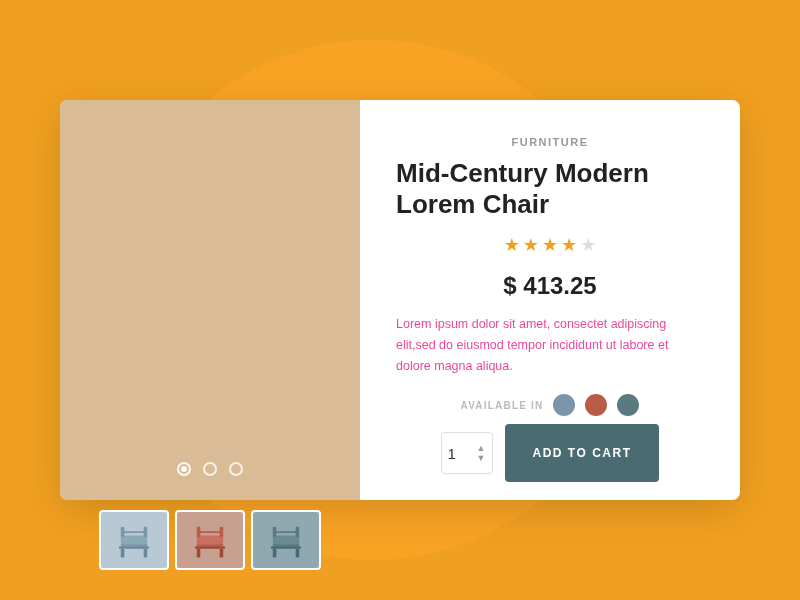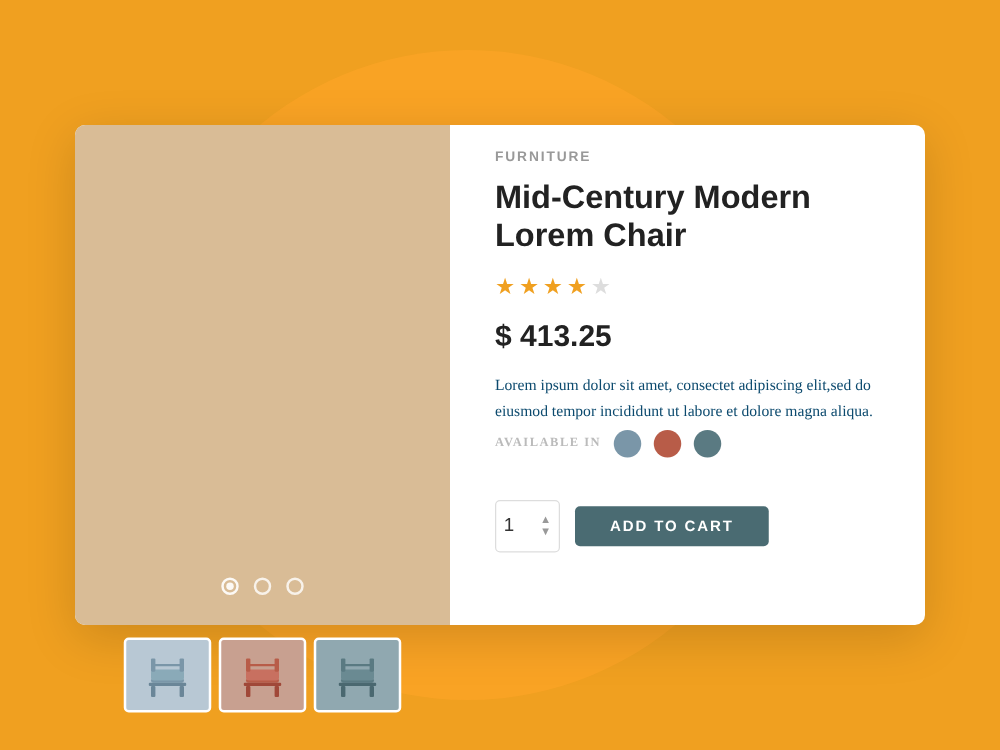--- a/index.html
+++ b/index.html
@@ -110,23 +110,24 @@
       width: 44px;
       height: 44px;
     }
 
     .thumbnail:nth-child(1) { background: #b8c8d4; }
     .thumbnail:nth-child(2) { background: #c8a090; }
     .thumbnail:nth-child(3) { background: #90a8b0; }
 
     .card-right {
       flex: 1;
-      padding: 20px 36px 28px 36px;
+      padding: 36px 36px 28px 36px;
       display: flex;
       flex-direction: column;
+      align-items: center;
     }
 
     .category-label {
       font-size: 11px;
       font-weight: 600;
       letter-spacing: 1.5px;
       color: #999;
       text-transform: uppercase;
       margin-bottom: 10px;
     }
@@ -152,32 +153,30 @@
 
     .price {
       font-size: 24px;
       font-weight: 600;
       color: #222;
       margin-bottom: 14px;
     }
 
     .description {
       font-size: 12.5px;
-      color: #0c4a6e;
+      color: #ec4899;
       line-height: 1.65;
-      margin-bottom: 4px;
-      font-family: Liberation Serif, serif;
+      margin-bottom: 18px;
     }
 
     .available-in-row {
       display: flex;
       align-items: center;
       gap: 10px;
-      margin-bottom: 34px;
-      font-family: Liberation Serif, serif;
+      margin-bottom: 8px;
     }
 
     .available-label {
       font-size: 10px;
       font-weight: 600;
       letter-spacing: 1.2px;
       color: #bbb;
       text-transform: uppercase;
     }
 
@@ -228,21 +227,21 @@
       line-height: 1;
       user-select: none;
     }
 
     .add-cart-btn {
       background-color: #4A6B72;
       color: #fff;
       border: none;
       border-radius: 4px;
       padding: 0 28px;
-      height: 32px;
+      height: 58px;
       font-size: 12px;
       font-weight: 700;
       letter-spacing: 1.5px;
       text-transform: uppercase;
       cursor: pointer;
     }
   </style>
 </head>
 <body>
 

